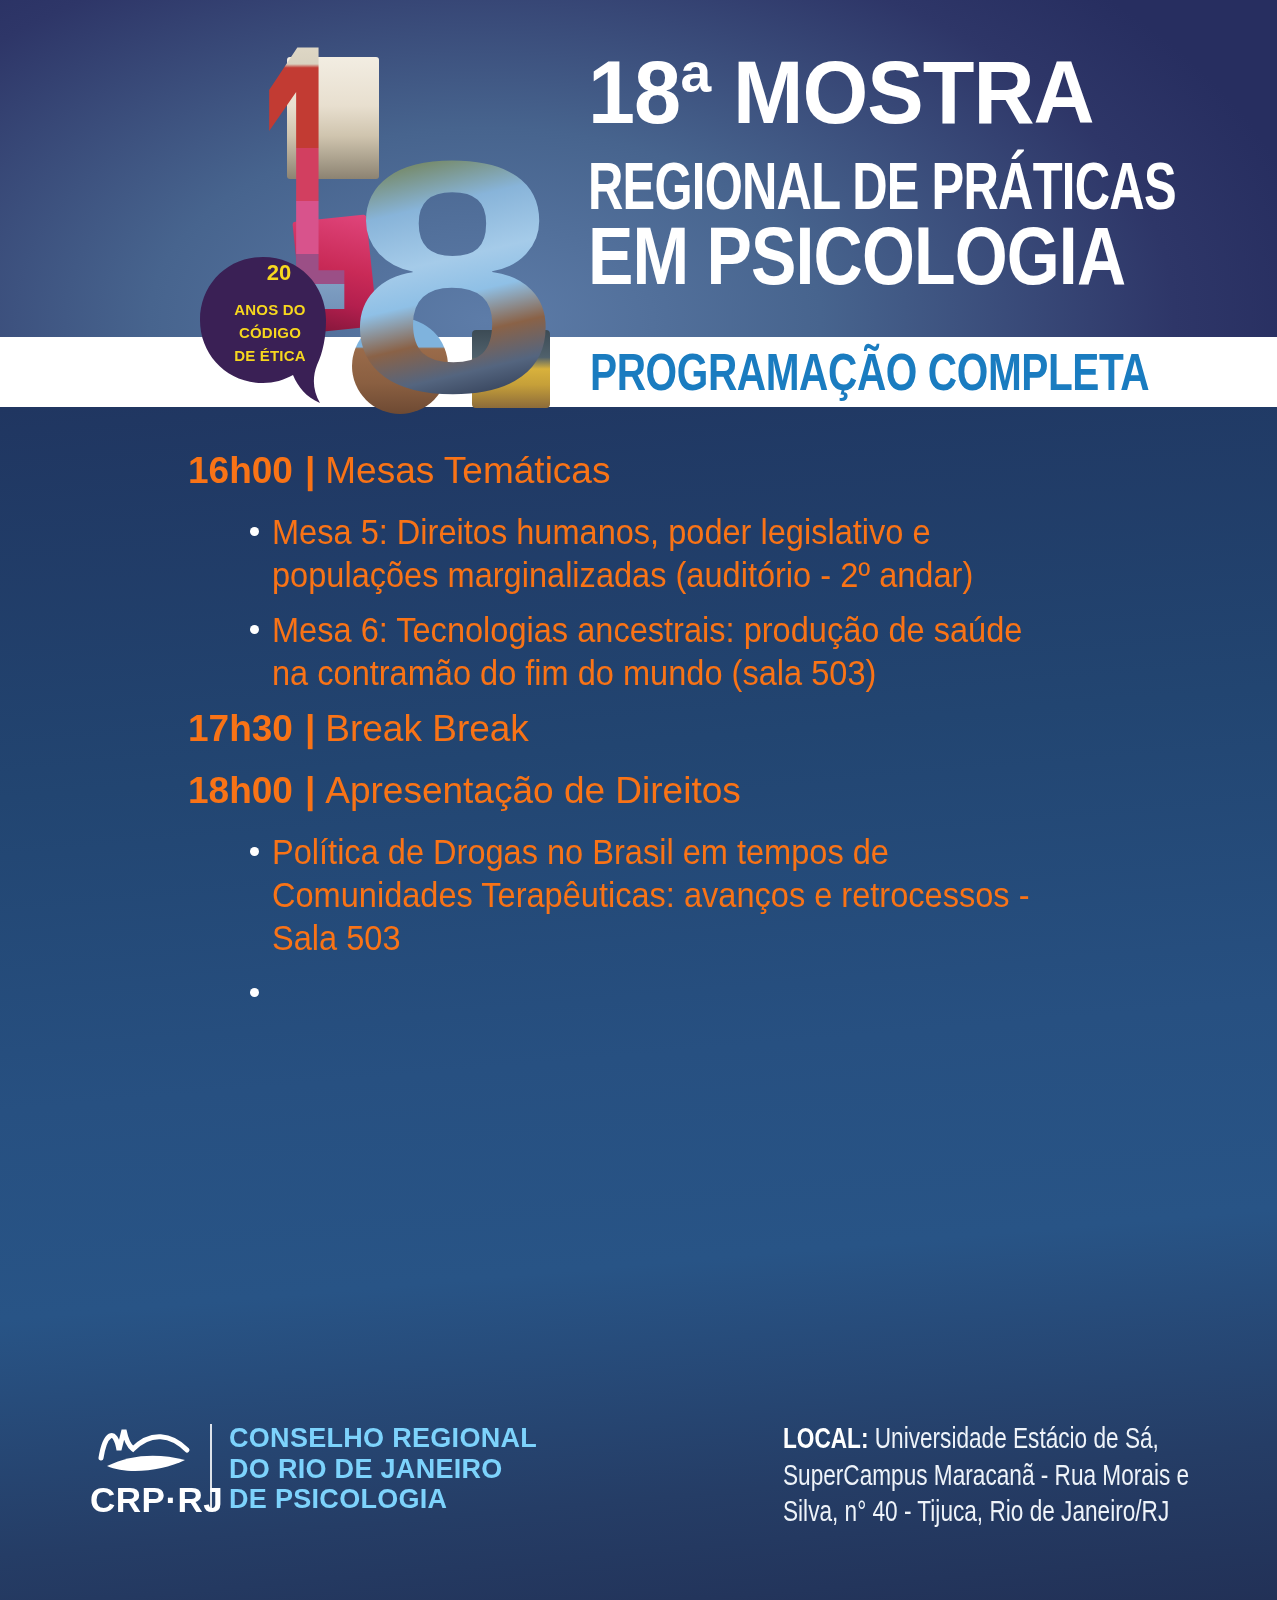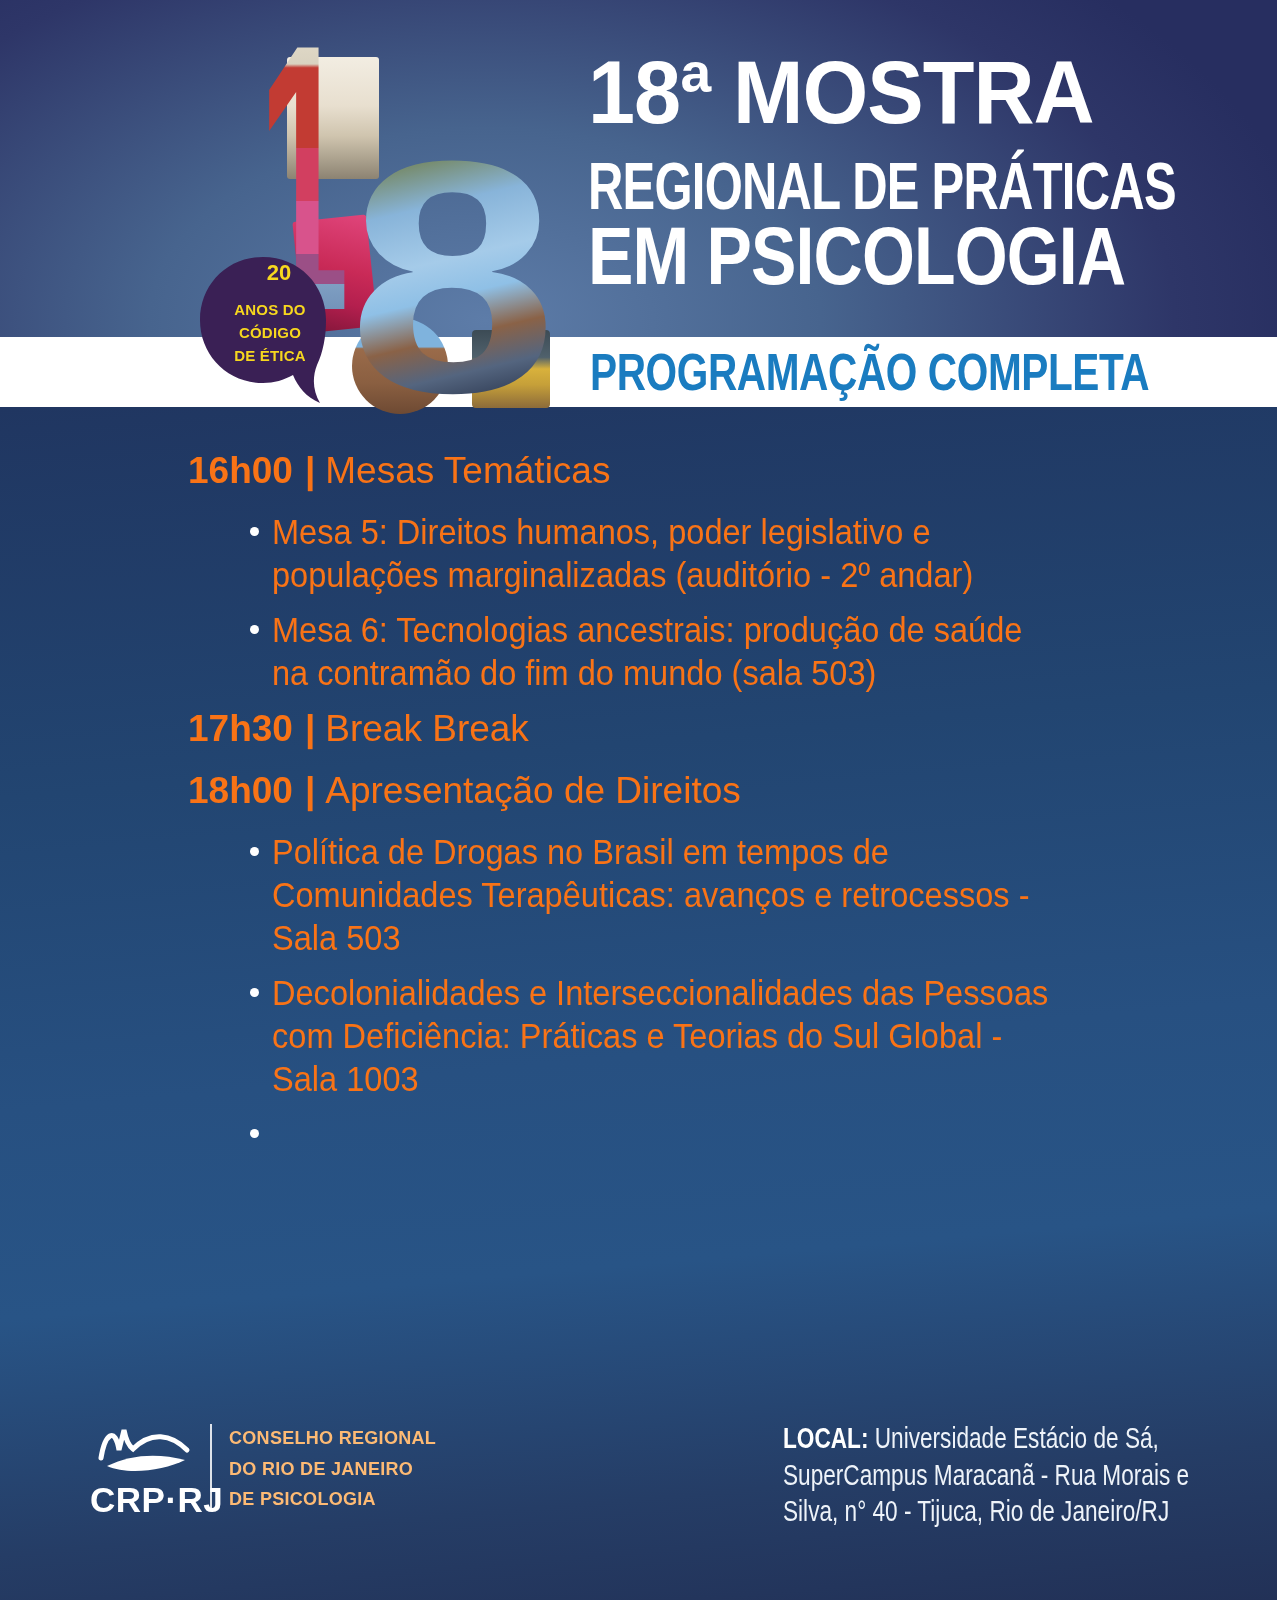--- a/index.html
+++ b/index.html
@@ -61,22 +61,22 @@
   .dot{width:9px;height:9px;border-radius:50%;background:#fff;margin:17px 13px 0 62px;flex:none;}
   .bl{font-size:35px;line-height:43px;font-weight:400;white-space:nowrap;
       transform:scaleX(.93);transform-origin:0 0;}
 
   
   .bird{position:absolute;left:93px;top:1418px;z-index:2;}
   .acronym{position:absolute;left:90px;top:1480px;font-size:35px;font-weight:700;
       color:#fff;letter-spacing:.5px;z-index:2;}
   .fdivider{position:absolute;left:210px;top:1424px;width:2px;height:84px;
       background:rgba(255,255,255,.85);z-index:2;}
-  .org{position:absolute;left:229px;top:1423px;font-size:18px;line-height:30.5px;
-      font-weight:700;color:#fdba74;letter-spacing:.3px;white-space:nowrap;z-index:2;}
+  .org{position:absolute;left:229px;top:1423px;font-size:27px;line-height:30.5px;
+      font-weight:700;color:#7dd3fc;letter-spacing:.3px;white-space:nowrap;z-index:2;}
   .loc{position:absolute;left:783px;top:1420px;font-size:29px;line-height:36.5px;
       color:#eef3f9;white-space:nowrap;transform:scaleX(.78);transform-origin:0 0;z-index:2;}
   .loc .loclabel{font-weight:700;color:#ffffff;}
 </style>
 </head>
 <body>
 
 <div id="poster">
 
   <div class="hero"></div>
@@ -139,28 +139,20 @@
     <div class="item">
       <span class="dot"></span>
       <div>
         <div class="bl">Política de Drogas no Brasil em tempos de</div>
         <div class="bl">Comunidades Terapêuticas: avanços e retrocessos -</div>
         <div class="bl">Sala 503</div>
       </div>
     </div>
     <div class="item">
       <span class="dot"></span>
-      <div>
-        <div class="bl">Decolonialidades e Interseccionalidades das Pessoas</div>
-        <div class="bl">com Deficiência: Práticas e Teorias do Sul Global -</div>
-        <div class="bl">Sala 1003</div>
-      </div>
-    </div>
-    <div class="item">
-      <span class="dot"></span>
     </div>
   </div>
 
   <div class="bird">
     <svg width="104" height="62" viewBox="0 0 104 62">
       <path d="M8 40 C12 16 22 8 26 32 L31 12 C33 22 36 28 40 31 C58 13 78 16 94 32" stroke="#ffffff" stroke-width="5" fill="none" stroke-linecap="round"></path>
       <path d="M14 48 C38 36 66 35 92 42 C70 53 34 57 14 48 Z" fill="#ffffff"></path>
     </svg>
   </div>
   <div class="acronym">CRP·RJ</div>

